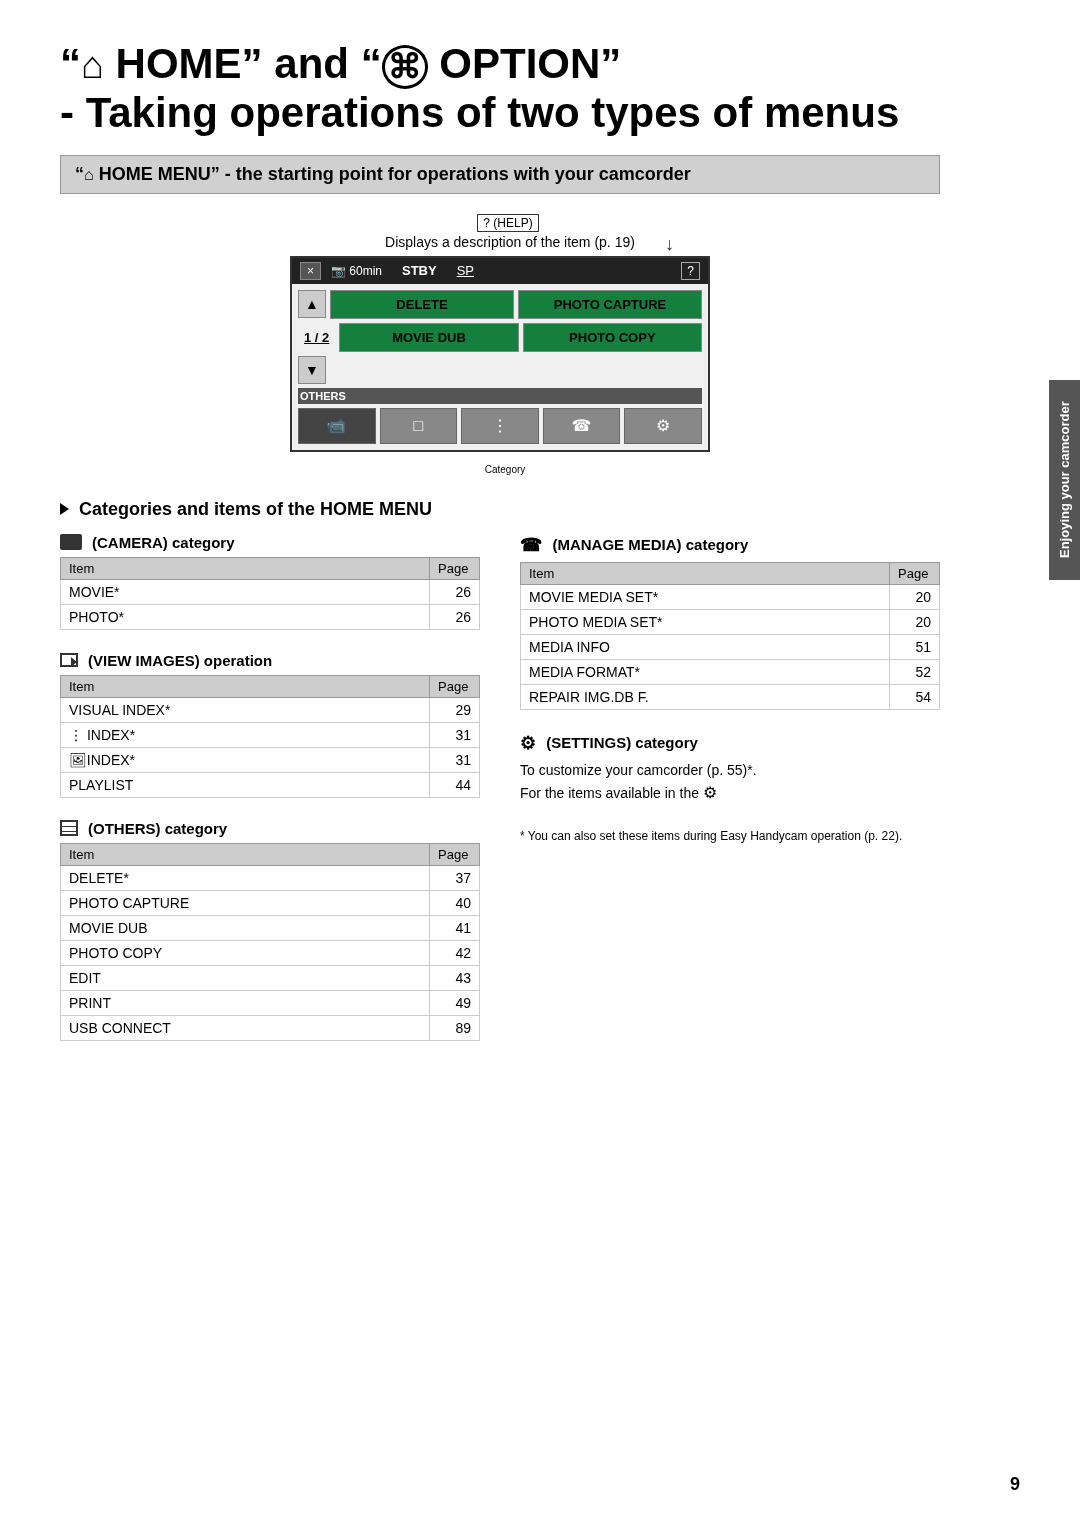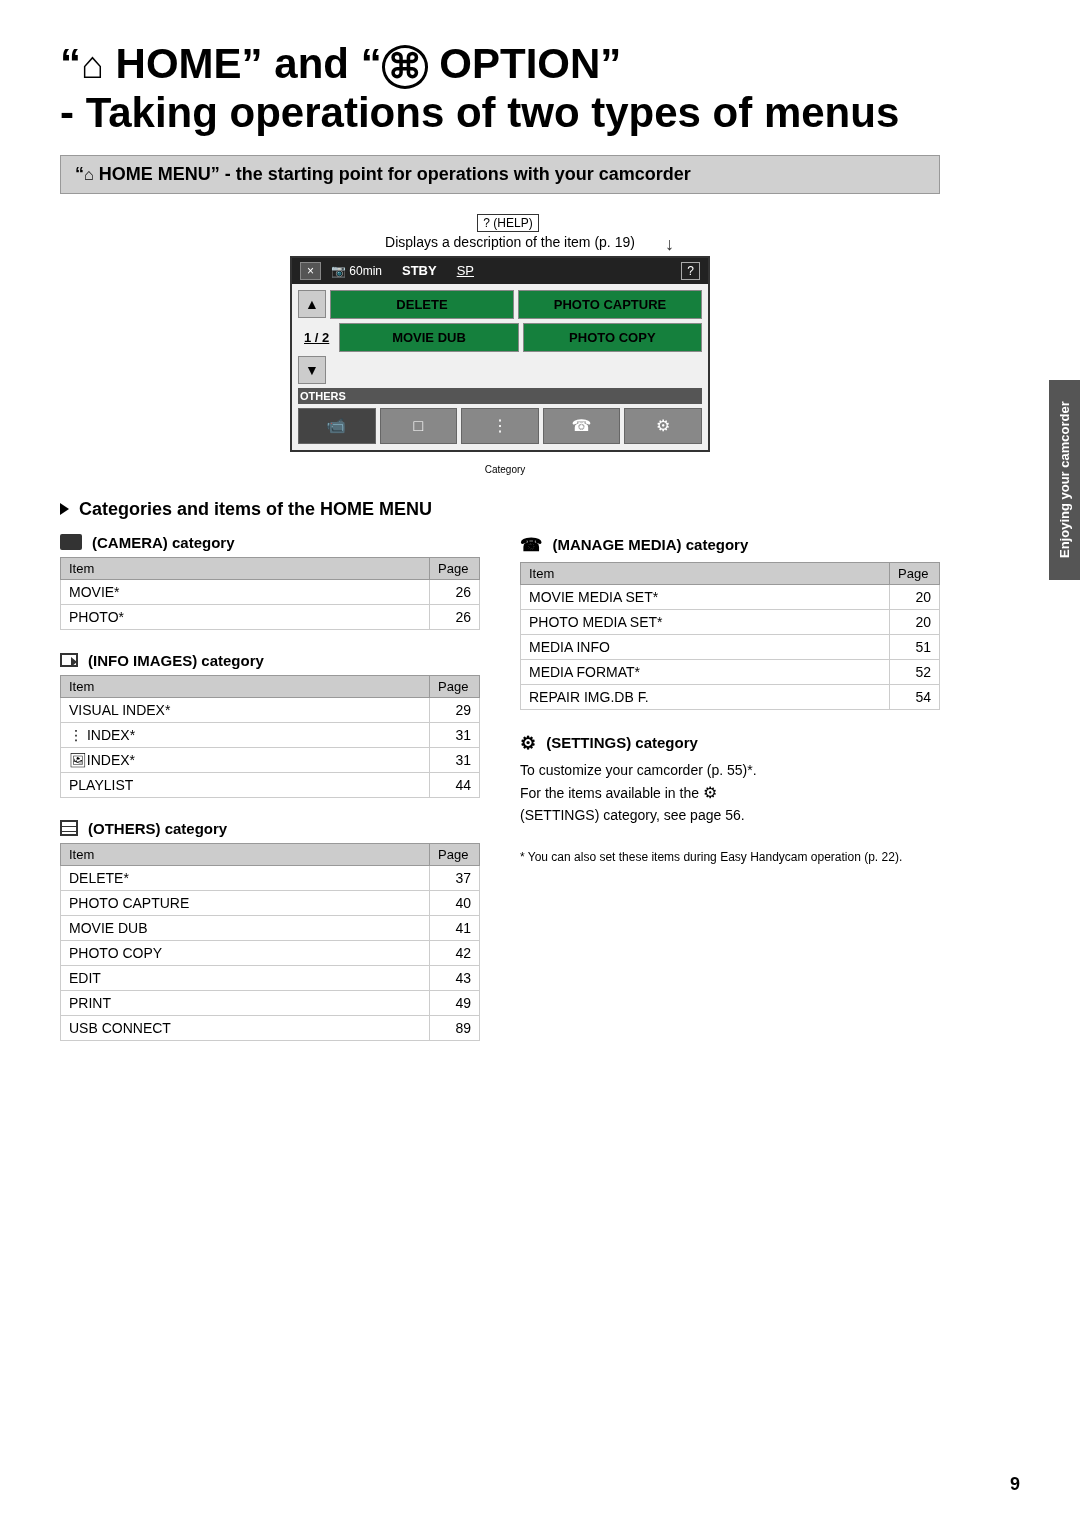--- a/index.html
+++ b/index.html
@@ -355,21 +355,21 @@
               </tr>
             </tbody>
           </table>
         </div>
 
         <div class="category-section">
           <div class="cat-title">
             <span style="display:inline-block; border:2px solid #333; width:18px; height:14px; vertical-align:middle; margin-right:4px; position:relative;">
               <span style="position:absolute; right:-1px; top:2px; width:0; height:0; border-top:5px solid transparent; border-bottom:5px solid transparent; border-left:6px solid #333;"></span>
             </span>
-            <span>(INFO IMAGES) category</span>
+            <span>(VIEW IMAGES) operation</span>
           </div>
           <table>
             <thead>
               <tr>
                 <td>Item</td>
                 <td>Page</td>
               </tr>
             </thead>
             <tbody>
               <tr>
@@ -479,21 +479,20 @@
         </div>
 
         <div class="category-section">
           <div class="cat-title">
             <span style="font-size:18px; vertical-align:middle; margin-right:4px;">⚙</span>
             <span>(SETTINGS) category</span>
           </div>
           <div class="settings-text">
             <p>To customize your camcorder (p. 55)*.</p>
             <p>For the items available in the <span style="font-size:16px;">⚙</span></p>
-            <p>(SETTINGS) category, see page 56.</p>
           </div>
         </div>
 
         <div class="footnote">
           <p>* You can also set these items during Easy Handycam operation (p. 22).</p>
         </div>
 
       </div>
     </div>
   </div>

